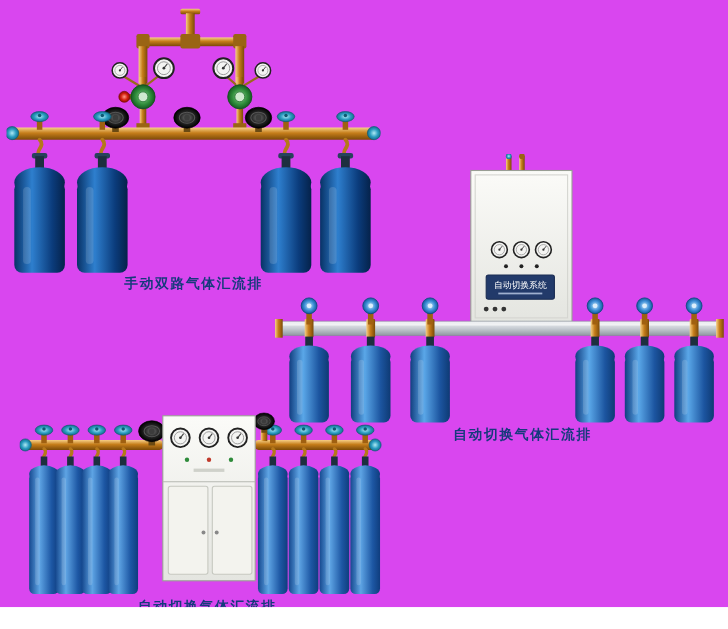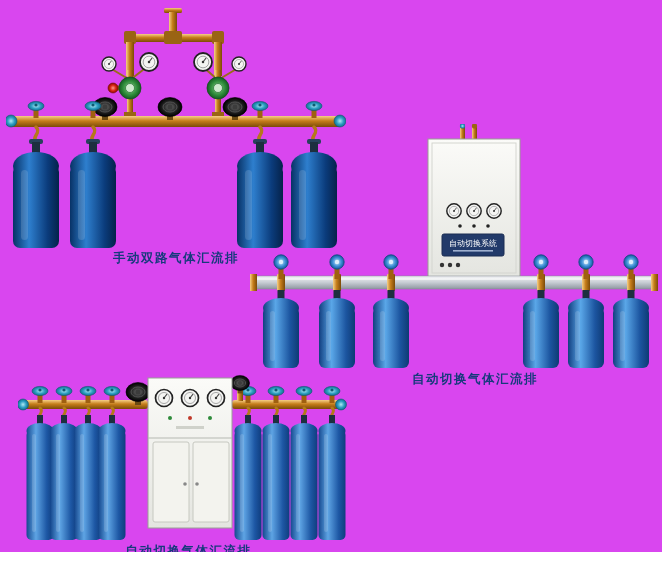--- a/index.html
+++ b/index.html
@@ -8,21 +8,21 @@
     overflow:hidden;font-family:"Liberation Sans", sans-serif;
   }
   .product{position:absolute;}
   .caption{
     font-size:12.5px;font-weight:bold;letter-spacing:1.5px;
     color:#163a7c;text-align:center;line-height:14px;
     font-family:"Liberation Sans", sans-serif;
   }
   .p1{left:6px;top:6px;width:340px;}
   .p1 .caption{margin-top:1px;}
-  .p2{left:250px;top:124px;width:412px;height:268px;}
+  .p2{left:250px;top:140px;width:412px;height:268px;}
   .p2 .caption{position:absolute;left:150px;top:248px;width:150px;}
   .p3{left:18px;top:374px;width:336px;height:196px;}
   .p3 .caption{position:absolute;left:93px;top:170px;width:155px;}
   .bottom-edge{
     position:absolute;left:0;top:564px;width:662px;height:6px;
     background:linear-gradient(#e2e2e2,#bdbdbd);
   }
   svg{display:block;}
   svg text{font-family:"Liberation Sans", sans-serif;}
 </style>

